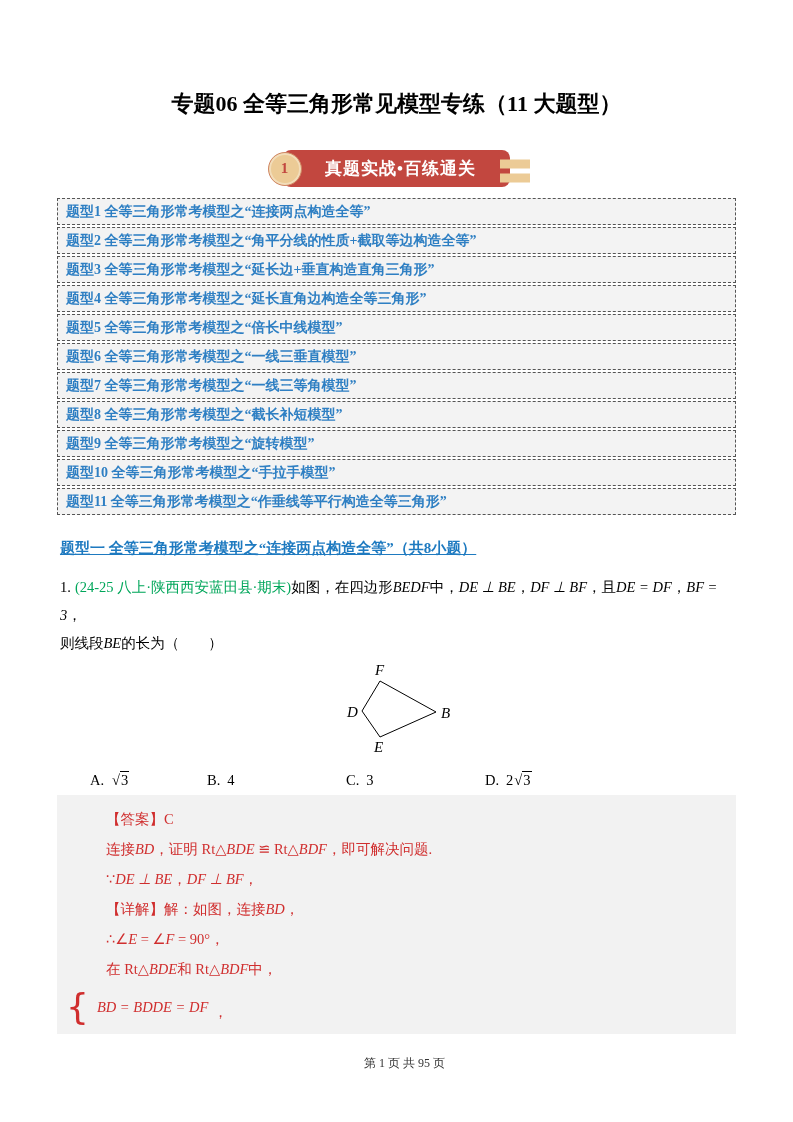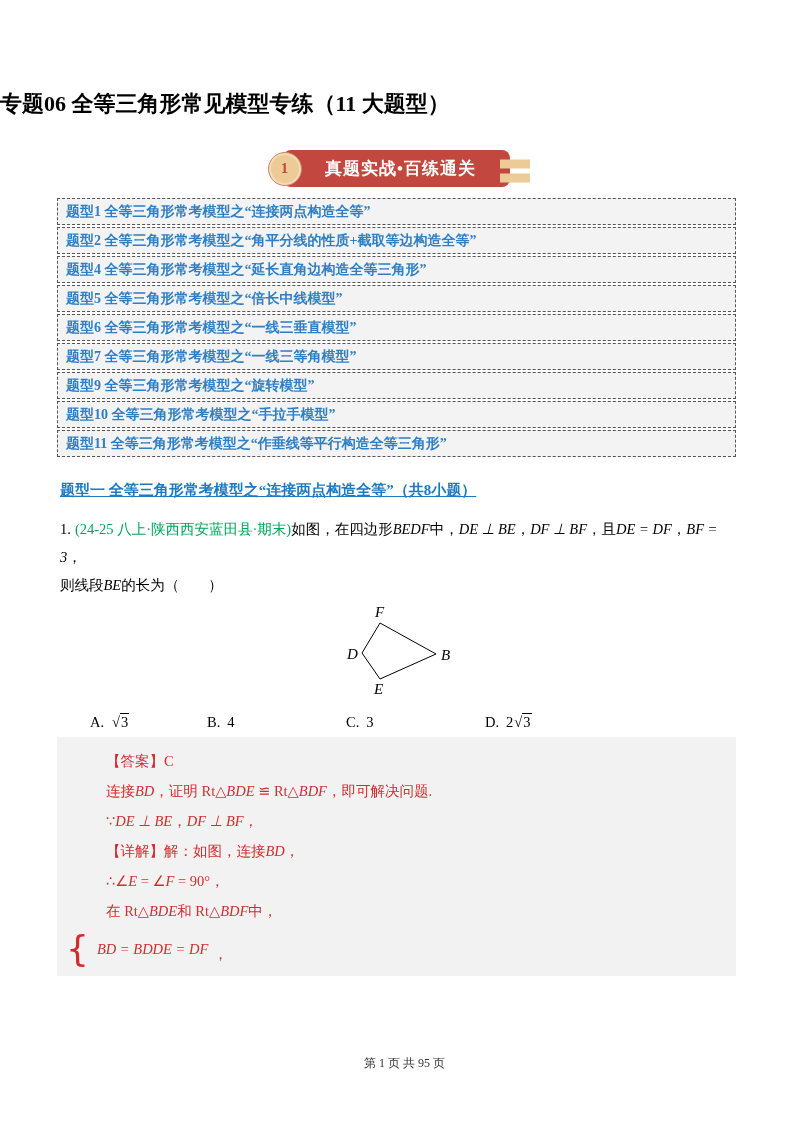--- a/index.html
+++ b/index.html
@@ -9,21 +9,21 @@
     margin:0 auto;
     background:#ffffff;
     font-family:"Liberation Serif", serif;
     color:#000;
     overflow:hidden;
   }
 
   
   .doc-title {
     padding-top:88px;
-    text-align:left;
+    text-align:center;
     font-size:22px;
     font-weight:bold;
     line-height:32px;
   }
 
   
   .badge-wrap { display:flex; justify-content:center; margin-top:30px; }
   .badge {
     position:relative;
     background:var(--accent-red, #C2473F);
@@ -134,24 +134,26 @@
       <span class="badge-bars">
           <span></span>
           <span></span>
         </span>
     </div>
   </div>
 
   <div class="topics">
       <div class="topic-row">题型1 全等三角形常考模型之“连接两点构造全等”</div>
       <div class="topic-row">题型2 全等三角形常考模型之“角平分线的性质+截取等边构造全等”</div>
+      <div class="topic-row">题型3 全等三角形常考模型之“延长边+垂直构造直角三角形”</div>
       <div class="topic-row">题型4 全等三角形常考模型之“延长直角边构造全等三角形”</div>
       <div class="topic-row">题型5 全等三角形常考模型之“倍长中线模型”</div>
       <div class="topic-row">题型6 全等三角形常考模型之“一线三垂直模型”</div>
       <div class="topic-row">题型7 全等三角形常考模型之“一线三等角模型”</div>
+      <div class="topic-row">题型8 全等三角形常考模型之“截长补短模型”</div>
       <div class="topic-row">题型9 全等三角形常考模型之“旋转模型”</div>
       <div class="topic-row">题型10 全等三角形常考模型之“手拉手模型”</div>
       <div class="topic-row">题型11 全等三角形常考模型之“作垂线等平行构造全等三角形”</div>
     </div>
 
   <div class="section-heading">题型一 全等三角形常考模型之“连接两点构造全等”（共8小题）</div>
 
   <div class="question">
     <div>
       <span class="q-number">1.</span><span class="q-source">(24-25 八上·陕西西安蓝田县·期末)</span><span><span class="seg-t">如图，在四边形</span><span class="seg-m">BEDF</span><span class="seg-t">中，</span><span class="seg-m">DE ⊥ BE</span><span class="seg-t">，</span><span class="seg-m">DF ⊥ BF</span><span class="seg-t">，且</span><span class="seg-m">DE = DF</span><span class="seg-t">，</span><span class="seg-m">BF = 3</span><span class="seg-t">，</span></span>

